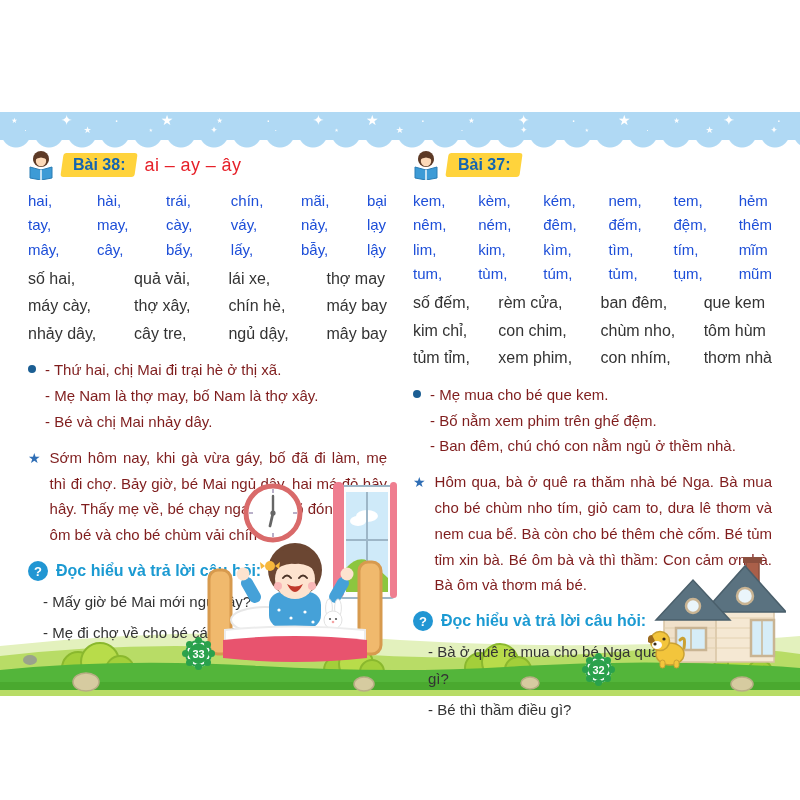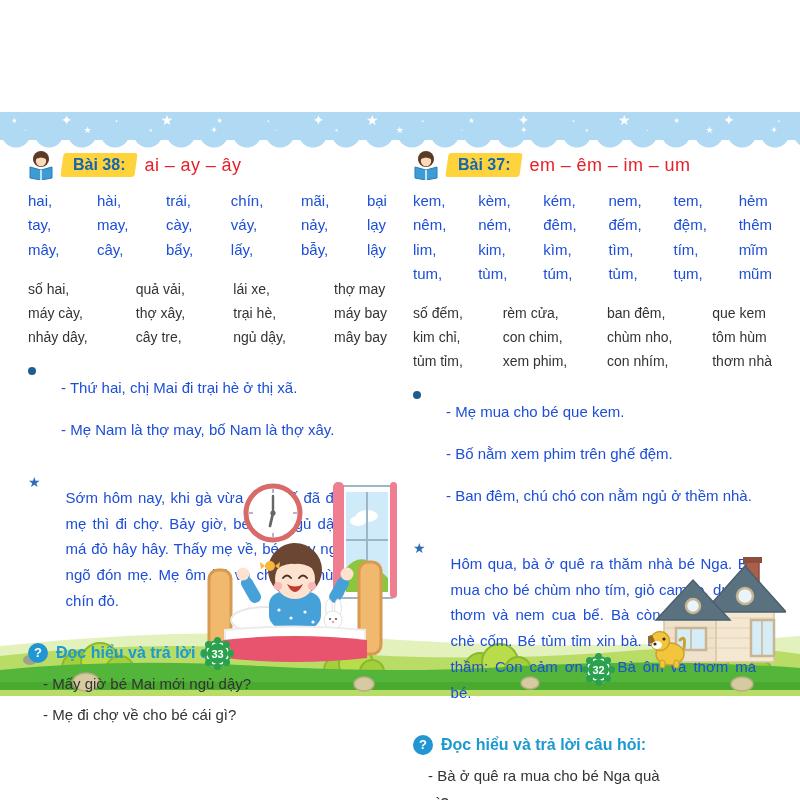--- a/index.html
+++ b/index.html
@@ -21,27 +21,27 @@
 
   .lesson-head{display:flex;align-items:center;gap:8px;margin-bottom:9px;}
   .badge-label{background:#ffd33c;color:#1565b0;font-weight:bold;font-size:16px;
       padding:3px 11px;border-radius:3px;transform:skewX(-8deg);}
   .badge-label span{display:inline-block;transform:skewX(8deg);}
   .sounds{color:#e62129;font-weight:normal;font-size:18px;letter-spacing:.4px;}
 
   .wgrid6{display:grid;grid-template-columns:repeat(6,max-content);justify-content:space-between;
       color:#1d4ed8;font-size:15px;line-height:1.62;}
   .wgrid4{display:grid;grid-template-columns:repeat(4,max-content);justify-content:space-between;
-      color:#333;font-size:14px;line-height:1.72;margin-top:15px;}
+      color:#333;font-size:16px;line-height:1.72;margin-top:3px;}
 
   .block{display:flex;gap:9px;margin-top:10px;}
   .dot{flex:0 0 auto;width:8px;height:8px;border-radius:50%;background:#1b5e93;margin-top:8px;}
   .star-marker{flex:0 0 auto;color:#2f6eb5;font-size:14px;line-height:1.95;}
   .block .lines{flex:1;}
-  .block p{margin:16px;color:#1d4ed8;font-size:15px;line-height:1.72;}
+  .block p{margin:0;color:#7f1d1d;font-size:15px;line-height:1.72;}
   .star-par{text-align:justify;line-height:1.92;}
 
   .q-head{display:flex;align-items:center;gap:8px;margin-top:13px;}
   .q-icon{width:20px;height:20px;border-radius:50%;background:#2196d3;color:#fff;font-weight:bold;
       font-size:13px;display:flex;align-items:center;justify-content:center;flex:0 0 auto;}
   .q-title{color:#1b9ad2;font-weight:bold;font-size:16px;}
   .q-items{margin:7px 0 0 15px;color:#333;font-size:15px;line-height:1.8;max-width:250px;}
   .q-items p{margin:0 0 4px 0;}
 
   .illu-left{position:absolute;top:330px;right:-10px;z-index:1;}
@@ -49,21 +49,21 @@
 
   
   .grass{position:absolute;left:0;top:612px;width:800px;height:84px;z-index:1;}
   .page-badge{position:absolute;top:640px;width:27px;height:27px;background:#2aa14c;border-radius:50%;
       display:flex;align-items:center;justify-content:center;color:#fff;font-size:11px;font-weight:bold;
       z-index:3;box-shadow:inset 0 0 0 2px #2aa14c,inset 0 0 0 3.5px rgba(255,255,255,.95);}
   .page-badge::before{content:"";position:absolute;left:10px;top:10px;width:7px;height:7px;border-radius:50%;
       background:#2aa14c;z-index:-1;
       box-shadow:0 -13px #2aa14c,0 13px #2aa14c,-13px 0 #2aa14c,13px 0 #2aa14c,
                  -9px -9px #2aa14c,9px -9px #2aa14c,-9px 9px #2aa14c,9px 9px #2aa14c;}
-  .badge-left{left:204px;}
+  .badge-left{left:185px;}
   .badge-right{left:585px;margin-top:16px;}
 </style>
 </head>
 <body>
 
 <div class="book">
 
   <div class="star-band">
     <div class="stars s1">⋆ ✦ · ★ ⋆ · ✦ ★ · ⋆ ✦ · ★ ⋆ ✦ · ★ ⋆ · ✦ ★ ⋆ ·</div>
     <div class="stars s2">· ★ ⋆ ✦ · ⋆ ★ · ✦ ⋆ · ★ ✦ · ⋆ ★ · ✦ ⋆ ★ · ⋆</div>
@@ -105,33 +105,34 @@
           <span>lậy</span>
       </div>
 
       <div class="wgrid4">
         <span>số hai,</span>
           <span>quả vải,</span>
           <span>lái xe,</span>
           <span>thợ may</span>
         <span>máy cày,</span>
           <span>thợ xây,</span>
-          <span>trại hè,</span>
+          <span>chín hè,</span>
           <span>máy bay</span>
         <span>nhảy dây,</span>
           <span>cây tre,</span>
           <span>ngủ dậy,</span>
           <span>mây bay</span>
       </div>
 
       <div class="block">
         <div class="dot"></div>
         <div class="lines">
           <p>- Thứ hai, chị Mai đi trại hè ở thị xã.</p>
           <p>- Mẹ Nam là thợ may, bố Nam là thợ xây.</p>
+          <p>- Bé và chị Mai nhảy dây.</p>
         </div>
       </div>
 
       <div class="block">
         <div class="star-marker">★</div>
         <div class="lines">
             <p class="star-par">Sớm hôm nay, khi gà vừa gáy, bố đã đi làm, mẹ thì đi chợ. Bảy giờ, bé Mai ngủ dậy, hai má đỏ hây hây. Thấy mẹ về, bé chạy ngay ra ngõ đón mẹ. Mẹ ôm bé và cho bé chùm vải chín đỏ.</p>
           </div>
       </div>
 
@@ -212,21 +213,20 @@
     <div class="page">
       <div class="lesson-head">
         <svg width="26" height="30" viewBox="0 0 26 30">
           <circle cx="13" cy="9" r="8" fill="#5d3a26"></circle>
           <circle cx="13" cy="11" r="5.2" fill="#fcd9b8"></circle>
           <path d="M5,11 Q13,4 21,11 Q19,5 13,4 Q7,5 5,11Z" fill="#5d3a26"></path>
           <path d="M2,17 L13,20 L24,17 L24,28 L13,30 L2,28Z" fill="#3d9bd6" stroke="#2a7db4" stroke-width="1"></path>
           <path d="M13,20 L13,30" stroke="#fff" stroke-width="1.4"></path>
         </svg>
         <div class="badge-label"><span>Bài 37:</span></div>
-        <div class="sounds">em – êm – im – um</div>
       </div>
 
       <div class="wgrid6">
         <span>kem,</span>
           <span>kèm,</span>
           <span>kém,</span>
           <span>nem,</span>
           <span>tem,</span>
           <span>hẻm</span>
         <span>nêm,</span>

